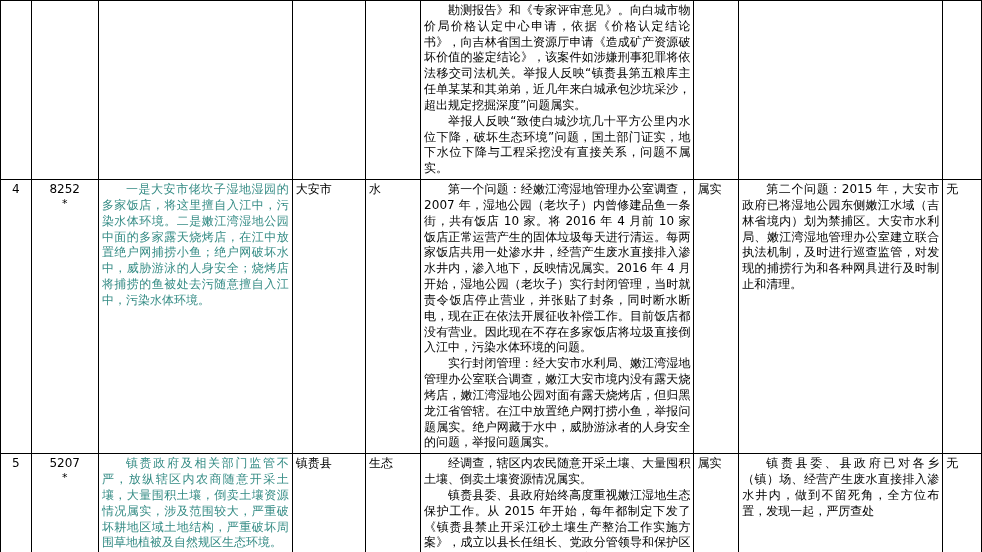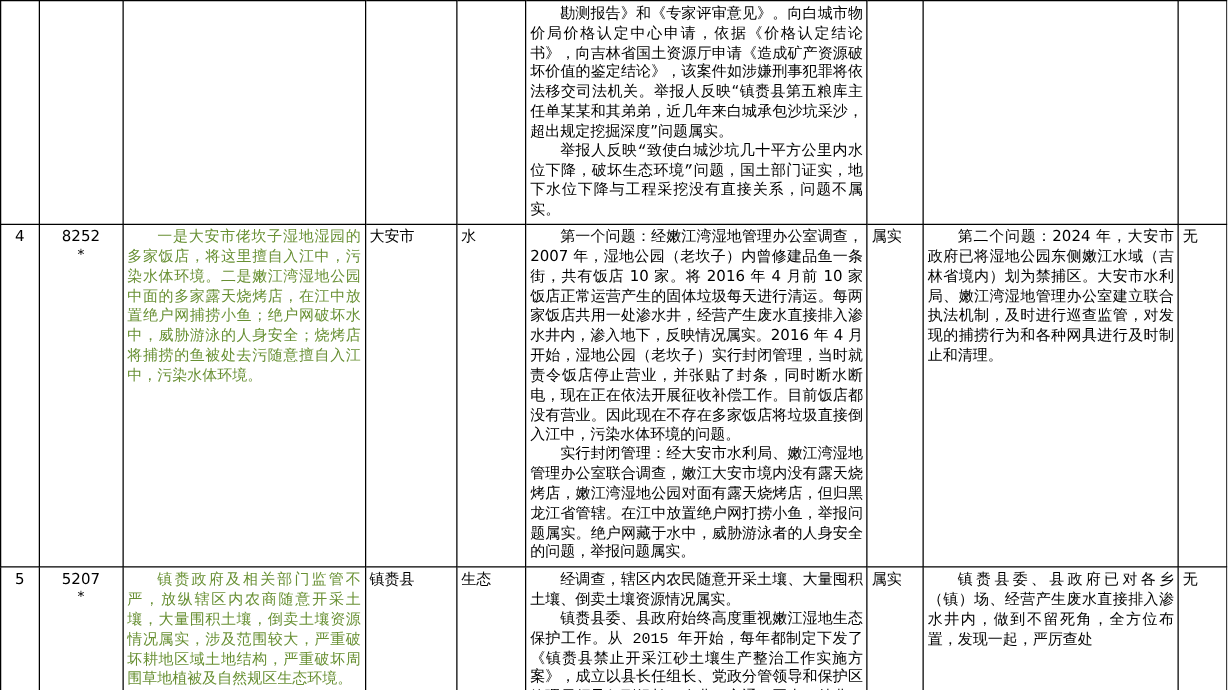--- a/index.html
+++ b/index.html
@@ -54,25 +54,24 @@
   td.body-text {
     text-align: justify;
     text-justify: inter-ideograph;
   }
   .para {
     text-indent: 2em;
     margin: 0;
   }
   .para + .para {
     margin-top: 0;
-    font-family: Liberation Mono, monospace;
   }
   
   .faded {
-    color: #4d7c0f;
+    color: #0f766e;
     opacity: 0.85;
   }
   .mark {
     display: block;
     text-align: center;
     font-size: 11px;
     line-height: 1.1;
   }
   .top-row td {
     border-top: none;
@@ -136,21 +135,21 @@
         <span>水</span>
       </td>
       <td class="body-text">
         <div class="para">第一个问题：经嫩江湾湿地管理办公室调查，2007 年，湿地公园（老坎子）内曾修建品鱼一条街，共有饭店 10 家。将 2016 年 4 月前 10 家饭店正常运营产生的固体垃圾每天进行清运。每两家饭店共用一处渗水井，经营产生废水直接排入渗水井内，渗入地下，反映情况属实。2016 年 4 月开始，湿地公园（老坎子）实行封闭管理，当时就责令饭店停止营业，并张贴了封条，同时断水断电，现在正在依法开展征收补偿工作。目前饭店都没有营业。因此现在不存在多家饭店将垃圾直接倒入江中，污染水体环境的问题。</div>
             <div class="para">实行封闭管理：经大安市水利局、嫩江湾湿地管理办公室联合调查，嫩江大安市境内没有露天烧烤店，嫩江湾湿地公园对面有露天烧烤店，但归黑龙江省管辖。在江中放置绝户网打捞小鱼，举报问题属实。绝户网藏于水中，威胁游泳者的人身安全的问题，举报问题属实。</div>
       </td>
       <td class="mid-center">
         <span>属实</span>
       </td>
       <td class="body-text">
-        <div class="para">第二个问题：2024 年，大安市政府已将湿地公园东侧嫩江水域（吉林省境内）划为禁捕区。大安市水利局、嫩江湾湿地管理办公室建立联合执法机制，及时进行巡查监管，对发现的捕捞行为和各种网具进行及时制止和清理。</div>
+        <div class="para">第二个问题：2015 年，大安市政府已将湿地公园东侧嫩江水域（吉林省境内）划为禁捕区。大安市水利局、嫩江湾湿地管理办公室建立联合执法机制，及时进行巡查监管，对发现的捕捞行为和各种网具进行及时制止和清理。</div>
       </td>
       <td class="mid-center">
         <span>无</span>
       </td>
     </tr>
 
     <tr>
       <td class="center">
         <span>5</span>
       </td>

